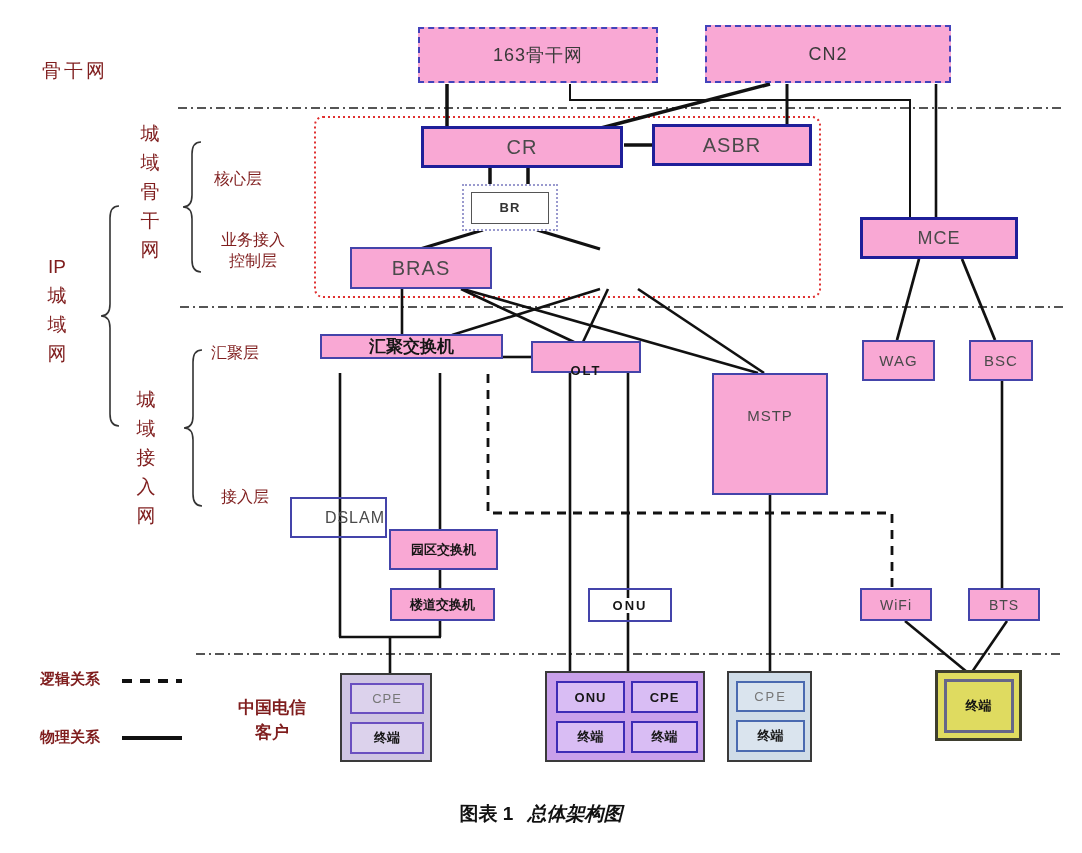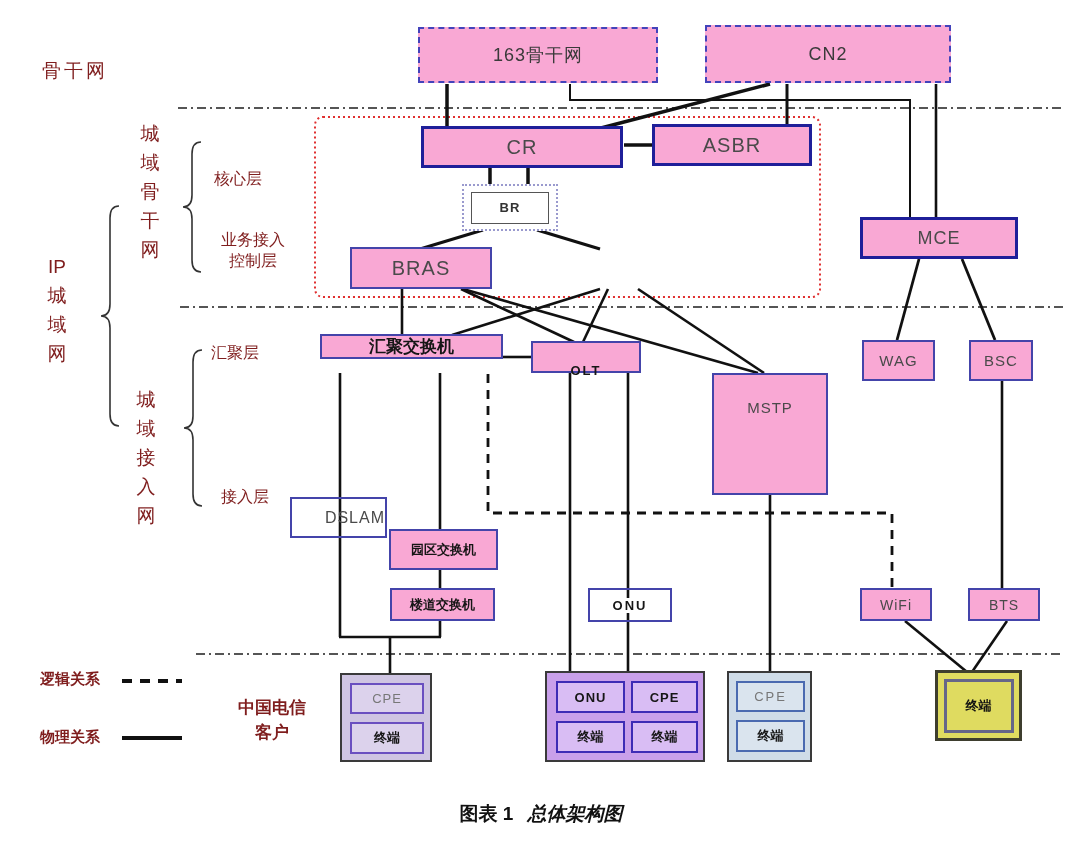--- a/index.html
+++ b/index.html
@@ -143,21 +143,21 @@
   <div class="node strong" style="left:860px;top:217px;width:158px;height:42px;font-size:18px;">
       <span>MCE</span>
     </div>
 
   <div class="node" style="left:320px;top:334px;width:183px;height:25px;font-size:17px;">
       <span class="boldtxt">汇聚交换机</span>
     </div>
   <div class="node" style="left:531px;top:341px;width:110px;height:32px;font-size:13px;">
       <span class="boldtxt" style="letter-spacing:2px;margin-top:27px;">OLT</span>
     </div>
-  <div class="node" style="left:712px;top:373px;width:116px;height:122px;align-items:flex-start;padding-top:24px;font-size:15px;">
+  <div class="node" style="left:712px;top:373px;width:116px;height:122px;align-items:flex-start;padding-top:32px;font-size:15px;">
       <span>MSTP</span>
     </div>
   <div class="node" style="left:862px;top:340px;width:73px;height:41px;font-size:15px;">
       <span>WAG</span>
     </div>
   <div class="node" style="left:969px;top:340px;width:64px;height:41px;font-size:15px;">
       <span>BSC</span>
     </div>
 
   <div class="node translucent" style="left:290px;top:497px;width:97px;height:41px;font-size:16px;justify-content:flex-end;">

